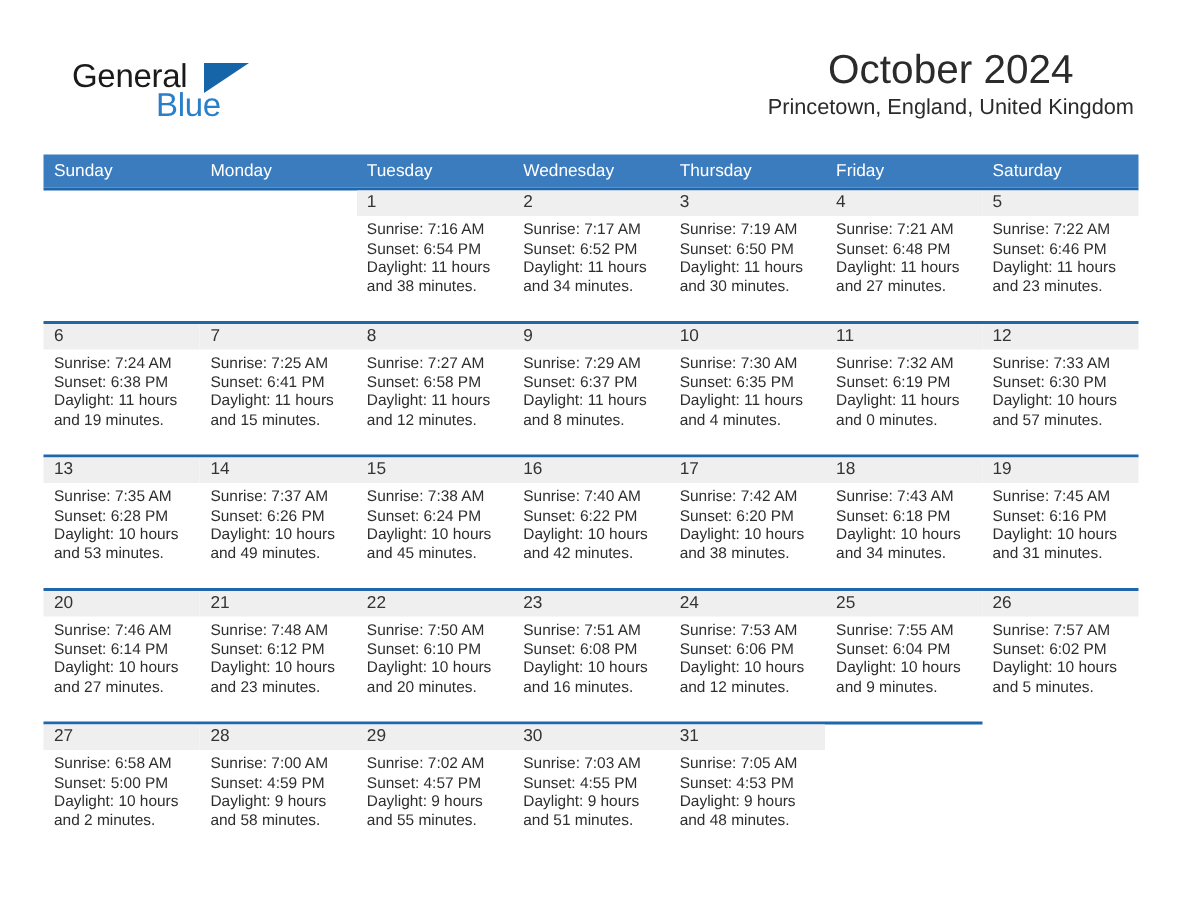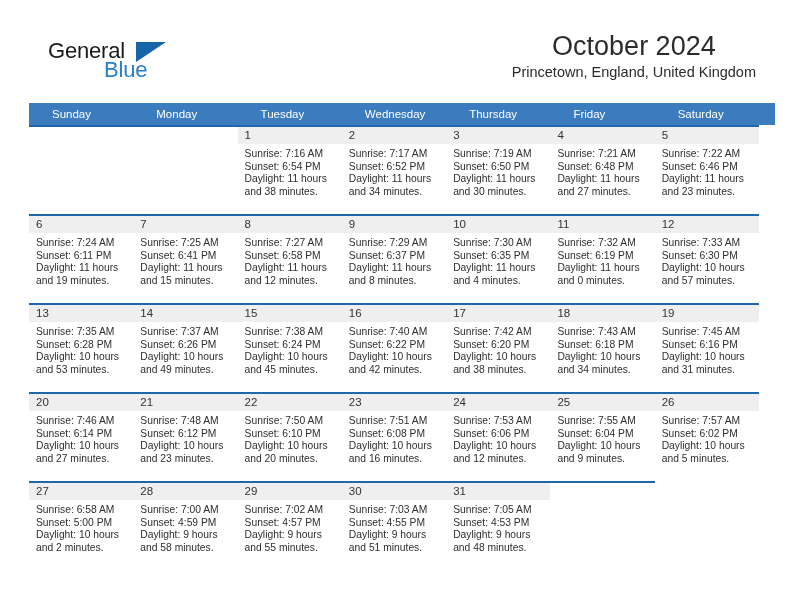--- a/index.html
+++ b/index.html
@@ -89,21 +89,20 @@
     position: absolute;
     left: 29px;
     top: 103px;
     width: 730px;
   }
   .dow-row {
     display: flex;
     width: 730px;
     height: 22px;
     background: #3b7cbf;
-    padding-left: 16px;
   }
   .dow {
     flex: 1 1 0;
     color: #ffffff;
     font-size: 11.5px;
     line-height: 22px;
     padding-left: 7px;
     box-sizing: border-box;
     white-space: nowrap;
   }
@@ -237,21 +236,21 @@
             </div>
           </div>
         </div>
         <div class="week">
           <div class="week-rule"></div>
           <div class="week-cells">
             <div class="cell">
               <div class="daynum-band">6</div>
               <div class="details">
                 <div>Sunrise: 7:24 AM</div>
-                <div>Sunset: 6:11 PM</div>
+                <div>Sunset: 6:38 PM</div>
                 <div>Daylight: 11 hours</div>
                 <div>and 19 minutes.</div>
               </div>
             </div>
             <div class="cell">
               <div class="daynum-band">7</div>
               <div class="details">
                 <div>Sunrise: 7:25 AM</div>
                 <div>Sunset: 6:41 PM</div>
                 <div>Daylight: 11 hours</div>

